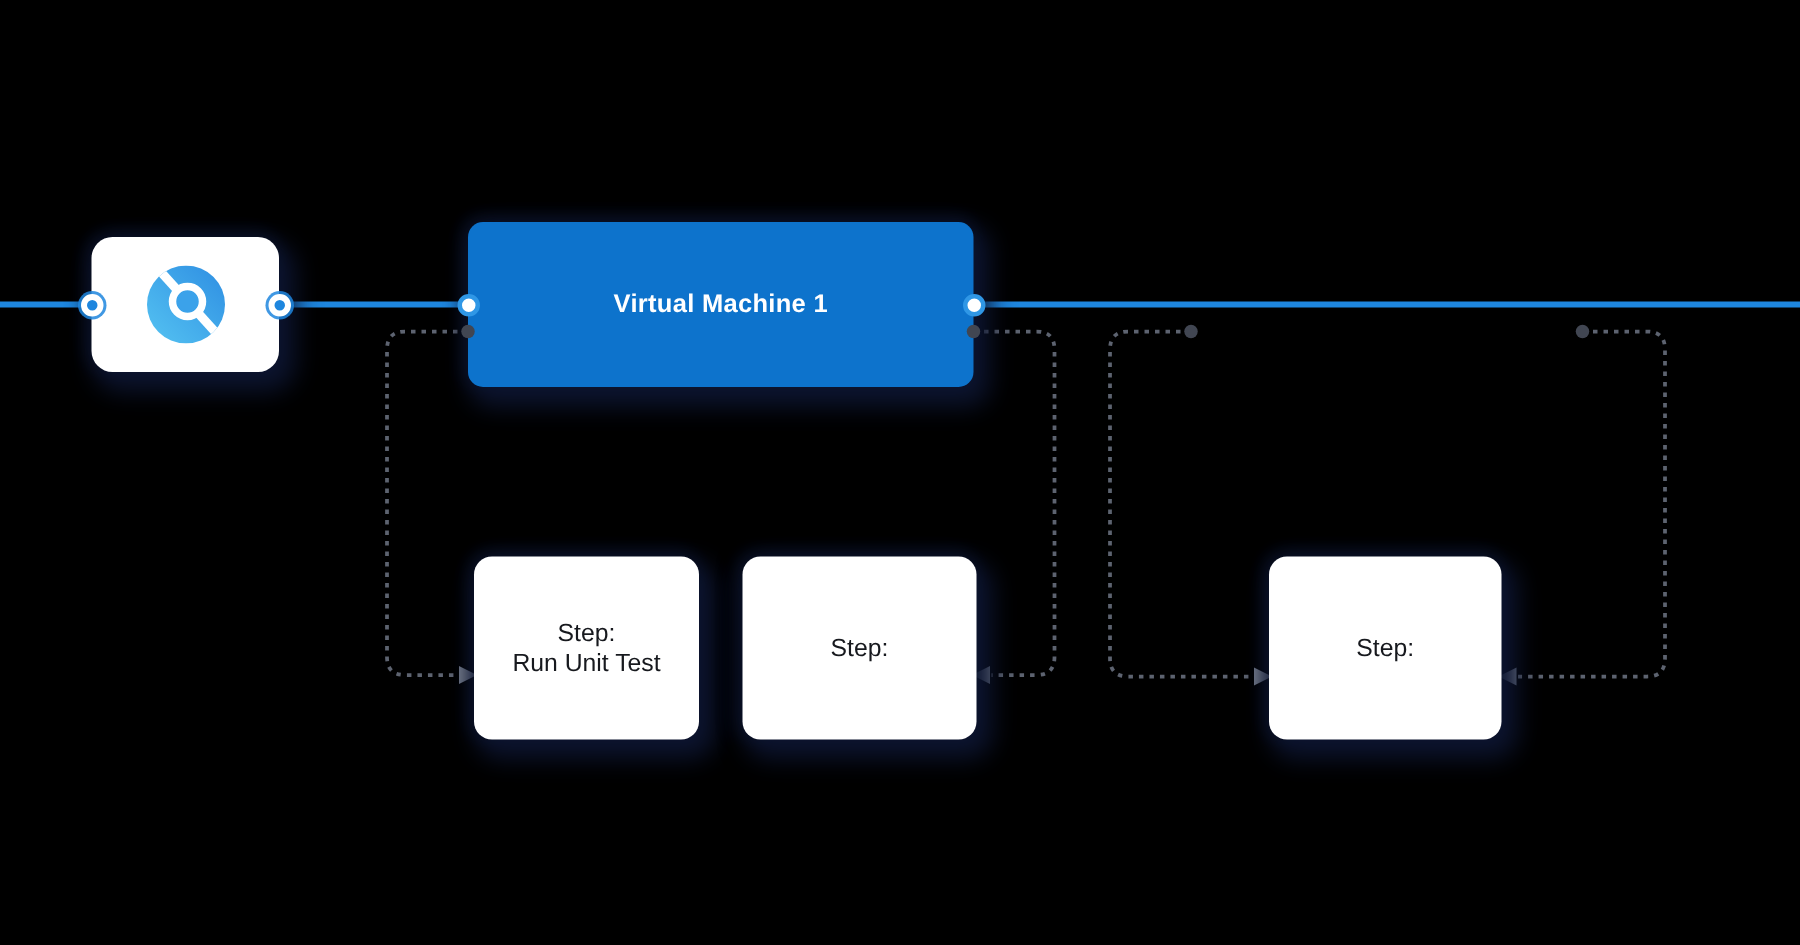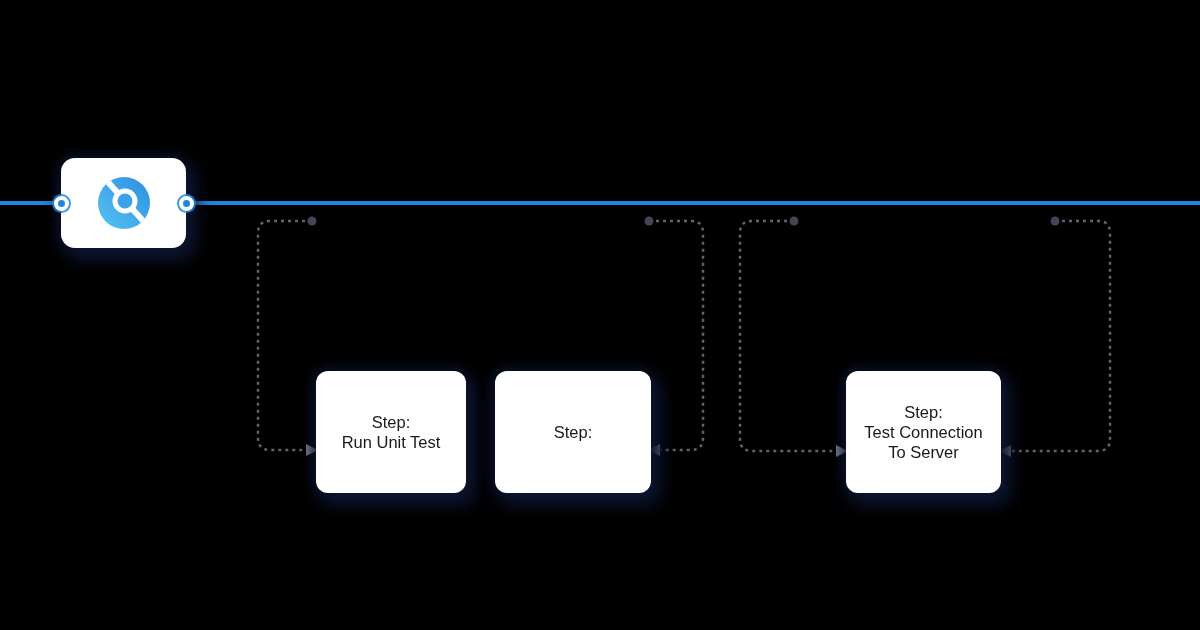--- a/index.html
+++ b/index.html
@@ -79,34 +79,38 @@
         <g clip-path="url(#iconclip)">
           <line x1="9" y1="4" x2="47" y2="46" stroke="#ffffff" stroke-width="6"></line>
         </g>
         <circle cx="27" cy="24" r="10" fill="#3ba2ea" stroke="#ffffff" stroke-width="5"></circle>
       </svg>
     </span>
     <span class="port port-left port-trigger"></span>
     <span class="port port-right port-trigger"></span>
   </div>
 
+  <div class="node vm vm1">
+    <span>Virtual Machine 1</span>
+    <span class="port port-left port-vm"></span>
+    <span class="port port-right port-vm"></span>
+  </div>
 
 
   <div class="node step step1">
     <div>Step:</div>
     <div>Run Unit Test</div>
   </div>
 
   <div class="node step step2">
     <div>Step:</div>
   </div>
 
   <div class="node step step3">
     <div>Step:</div>
-    <div>Test Connection To Server</div>
   </div>
 
   <svg class="overlay" width="1200" height="630" viewBox="0 0 1200 630">
     <g fill="#414652">
       <circle cx="312" cy="221" r="4.5"></circle>
       <circle cx="649" cy="221" r="4.5"></circle>
       <circle cx="794" cy="221" r="4.5"></circle>
       <circle cx="1055" cy="221" r="4.5"></circle>
     </g>
   </svg>

